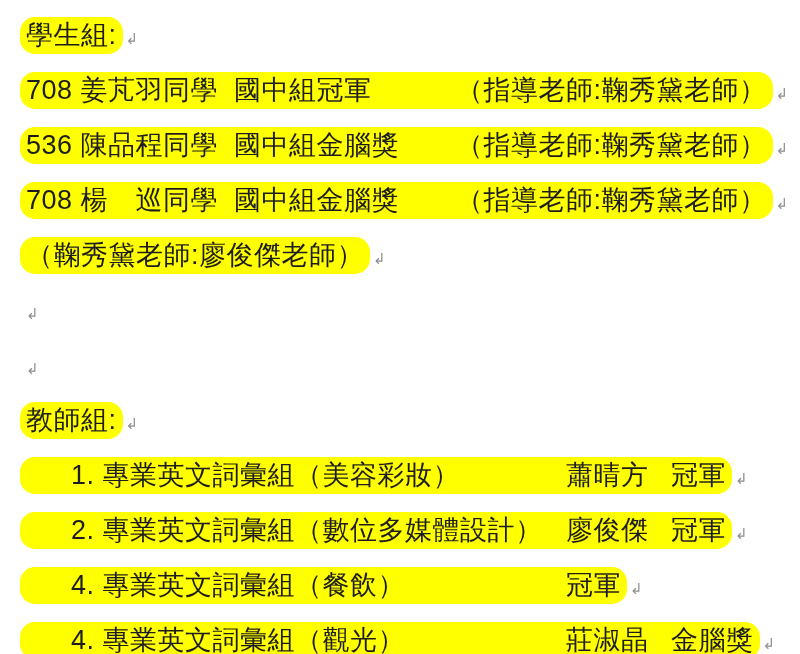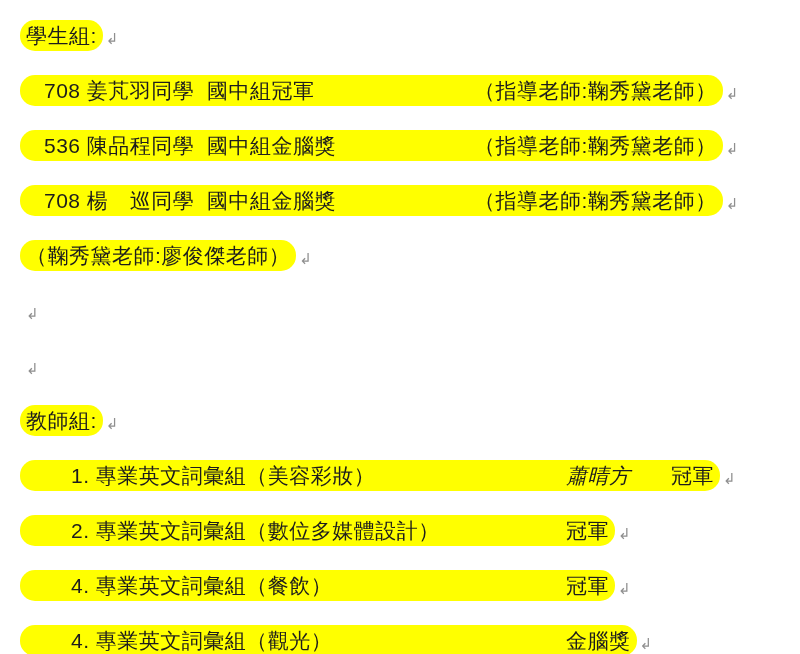--- a/index.html
+++ b/index.html
@@ -23,32 +23,32 @@
     height: 55px;
     display: flex;
     align-items: center;
     white-space: pre;
   }
   .hl {
     background: #ffff00;
     display: inline-flex;
     align-items: center;
     padding: 4px 6px;
-    font-size: 21px;
+    font-size: 27px;
     font-weight: 500;
     letter-spacing: 0.5px;
     line-height: 1.1;
     border-radius: 15px;
   }
   
-  .s-left  { display: inline-block; width: 430px; margin-left: 18px; }
+  .s-left  { display: inline-block; width: 430px; }
   .s-right { display: inline-block; }
   
   .t-group { display: inline-block; width: 495px; margin-left: 45px; }
-  .t-name  { display: inline-block; width: 105px; font-style: italic; }
+  .t-name  { display: inline-block; width: 105px; }
   .t-award { display: inline-block; }
   .mark {
     color: #8f8f8f;
     font-size: 15px;
     margin-left: 3px;
     font-weight: 400;
     transform: translateY(3px);
   }
   .empty-line .mark { margin-left: 6px; }
 </style>
@@ -82,22 +82,22 @@
   </div>
 
   <div class="line">
     <span class="hl">教師組:</span><span class="mark">↲</span>
   </div>
 
   <div class="line">
     <span class="hl"><span class="t-group">1. 專業英文詞彙組（美容彩妝）</span><span class="t-name">蕭晴方</span><span class="t-award">冠軍</span></span><span class="mark">↲</span>
   </div>
   <div class="line">
-    <span class="hl"><span class="t-group">2. 專業英文詞彙組（數位多媒體設計）</span><span class="t-award">冠軍</span></span><span class="mark">↲</span>
+    <span class="hl"><span class="t-group">2. 專業英文詞彙組（數位多媒體設計）</span><span class="t-name">廖俊傑</span><span class="t-award">冠軍</span></span><span class="mark">↲</span>
   </div>
   <div class="line">
     <span class="hl"><span class="t-group">4. 專業英文詞彙組（餐飲）</span><span class="t-award">冠軍</span></span><span class="mark">↲</span>
   </div>
   <div class="line">
-    <span class="hl"><span class="t-group">4. 專業英文詞彙組（觀光）</span><span class="t-award">金腦獎</span></span><span class="mark">↲</span>
+    <span class="hl"><span class="t-group">4. 專業英文詞彙組（觀光）</span><span class="t-name">莊淑晶</span><span class="t-award">金腦獎</span></span><span class="mark">↲</span>
   </div>
 
 </div>
 
 </body></html>

